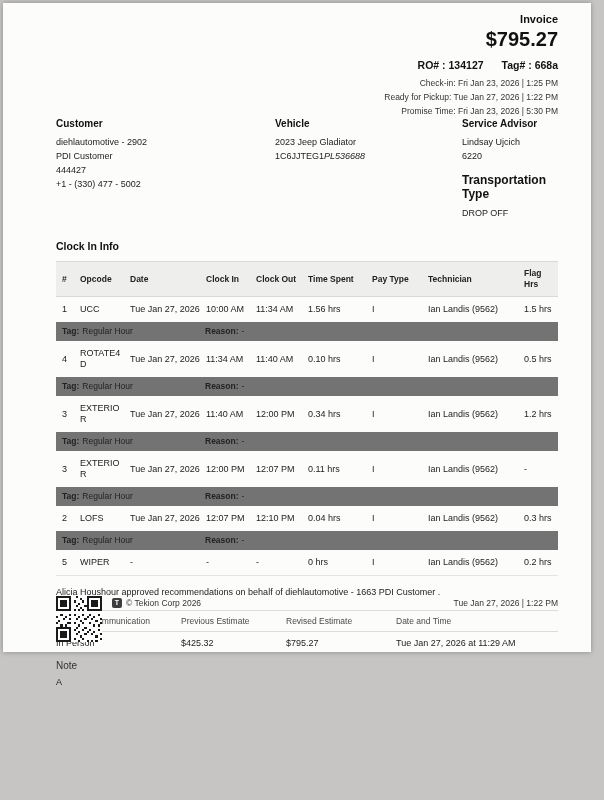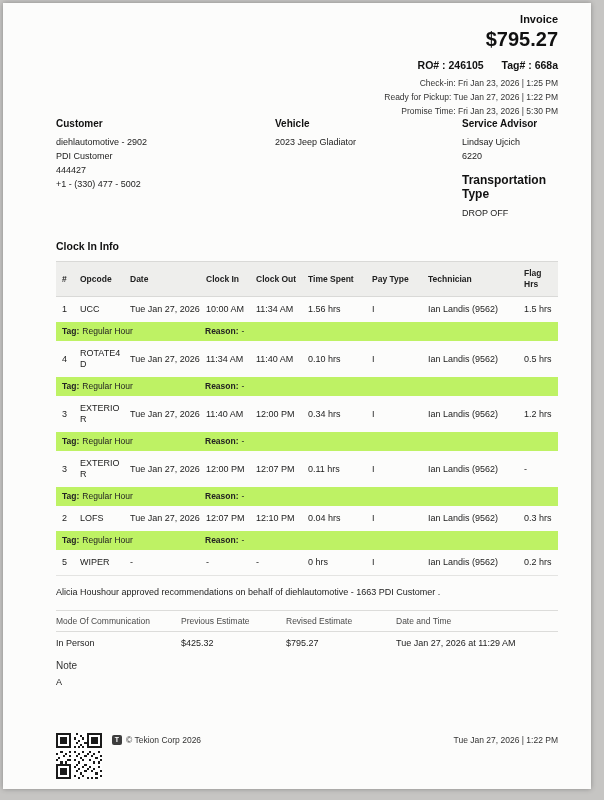--- a/index.html
+++ b/index.html
@@ -3,21 +3,21 @@
 <meta charset="utf-8">
 <style>
   html,body{margin:0;padding:0;}
   body{
     width:604px;height:800px;position:relative;overflow:hidden;
     background:#c6c5c3;
     font-family:"Liberation Sans","DejaVu Sans",sans-serif;
     color:#222;
   }
   .page{
-    position:absolute;left:3px;top:3px;width:588px;height:786px;
+    position:absolute;left:3px;top:3px;width:588px;height:649px;
     background:#fcfcfb;box-shadow:0 0 5px rgba(0,0,0,.3);
     box-sizing:border-box;padding:10px 33px 0 53px;
   }
   
   .hdr{text-align:right;}
   .inv-label{font-size:11px;font-weight:700;color:#111;}
   .inv-total{font-size:20px;font-weight:700;line-height:22px;margin-top:3px;color:#111;}
   .ro-line{font-size:10.5px;font-weight:700;margin-top:9px;color:#111;}
   .ro-line .gap{display:inline-block;width:18px;}
   .meta{font-size:8.5px;color:#333;line-height:14px;margin-top:5px;}
@@ -41,21 +41,21 @@
     font-size:9px;line-height:11px;color:#222;
   }
   .t-head{
     background:#eeeeec;border-top:1px solid #d9d9d7;border-bottom:1px solid #d9d9d7;
     font-size:8.5px;font-weight:700;color:#222;
     padding:6px 0 6px 6px;
   }
   .c{padding-right:6px;}
   .c-op{word-break:break-all;max-width:44px;}
   .tag-row{
-    position:relative;background:#bef264;
+    position:relative;background:#737373;
     font-size:8.5px;color:#222;line-height:11px;
     padding:4px 0 4px 6px;
   }
   .tag-row .lbl{font-weight:700;}
   .tag-row .reason-wrap{position:absolute;left:149px;top:4px;}
   .tag-row .sp{display:inline-block;width:3px;}
   
   .rec-title{font-size:10.5px;font-weight:700;color:#111;margin-top:14px;}
   .rec-text{font-size:9px;color:#222;margin-top:10px;line-height:12px;}
   .rec-table{margin-top:12px;}
@@ -87,40 +87,41 @@
 </style>
 </head>
 <body>
 
 <div class="page">
 
   <div class="hdr">
     <div class="inv-label">Invoice</div>
     <div class="inv-total">$795.27</div>
     <div class="ro-line">
-      <span>RO# : 246105</span><span class="gap"></span><span>Tag# : 668a</span>
+      <span>RO# : 134127</span><span class="gap"></span><span>Tag# : 668a</span>
     </div>
     <div class="meta">
       <div>Check-in: Fri Jan 23, 2026 | 1:25 PM</div>
       <div>Ready for Pickup: Tue Jan 27, 2026 | 1:22 PM</div>
       <div>Promise Time: Fri Jan 23, 2026 | 5:30 PM</div>
     </div>
   </div>
 
   <div class="parties">
     <div class="col-customer">
       <div class="sec-title">Customer</div>
       <div class="pline">diehlautomotive - 2902</div>
       <div class="pline">PDI Customer</div>
       <div class="pline">444427</div>
       <div class="pline">+1 - (330) 477 - 5002</div>
     </div>
     <div class="col-vehicle">
       <div class="sec-title">Vehicle</div>
       <div class="pline">2023 Jeep Gladiator</div>
+      <div class="pline"><span>1C6JJTEG1</span><span class="vin-it">PL536688</span></div>
     </div>
     <div class="col-advisor">
       <div class="sec-title">Service Advisor</div>
       <div class="pline">Lindsay Ujcich</div>
       <div class="pline">6220</div>
       <div class="sub-title">Transportation Type</div>
       <div class="pline">DROP OFF</div>
     </div>
   </div>
 

